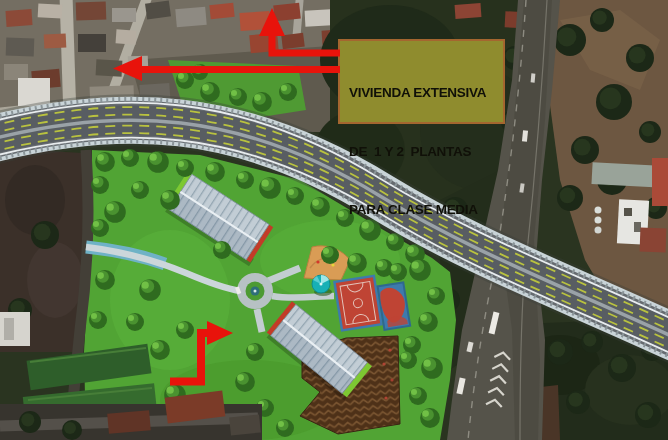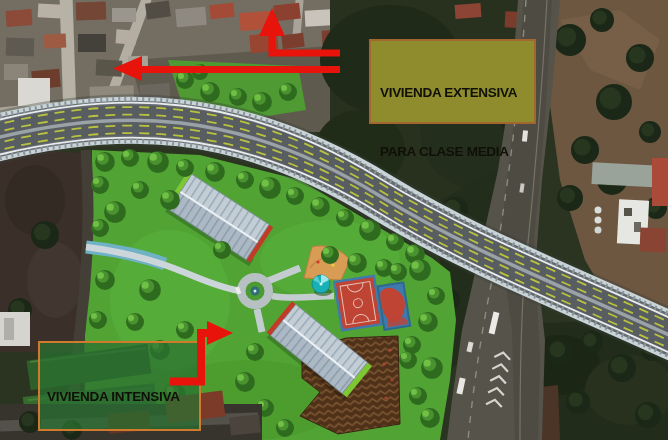--- a/index.html
+++ b/index.html
@@ -7,21 +7,21 @@
     position:relative;width:668px;height:440px;overflow:hidden;
     font-family:"Liberation Sans",sans-serif;
     background:#2a3420;
   }
   .stage svg{display:block;}
   .map-svg{position:absolute;left:0;top:0;z-index:1;}
   .arrows-svg{position:absolute;left:0;top:0;z-index:30;pointer-events:none;}
   .callout{
     position:absolute;z-index:20;box-sizing:border-box;
     font-weight:bold;color:#101008;
-    letter-spacing:-0.3px;white-space:pre;margin-left:31px;
+    letter-spacing:-0.3px;white-space:pre;
   }
   .callout .line{white-space:pre;}
   .callout-extensiva{
     left:338px;top:39px;width:167px;height:85px;
     background:#8f8c2e;border:2px solid #a4662f;
     padding:3px 0 0 9px;font-size:13.5px;line-height:19.5px;
   }
   .callout-intensiva{
     left:7px;top:341px;width:163px;height:90px;
     background:rgba(42,112,48,0.74);border:2px solid #d07a2e;
@@ -345,29 +345,24 @@
       <use href="#hwy" transform="translate(0,13)" stroke="#b9c23f" stroke-width="1.8" stroke-dasharray="10 7"></use>
       <use href="#hwy" transform="translate(0,-17.5)" stroke="#e8ecee" stroke-width="1.8"></use>
       <use href="#hwy" transform="translate(0,17.5)" stroke="#e8ecee" stroke-width="1.8"></use>
       <use href="#hwy" transform="translate(0,-21)" stroke="#8b9599" stroke-width="4.5" stroke-dasharray="2 4"></use>
       <use href="#hwy" transform="translate(0,21)" stroke="#8b9599" stroke-width="4.5" stroke-dasharray="2 4"></use>
     </g>
   </svg>
 
   <div class="callout callout-extensiva">
     <div class="line">VIVIENDA EXTENSIVA</div>
+    <div class="line">DE  1 Y 2  PLANTAS</div>
     <div class="line">PARA CLASE MEDIA</div>
   </div>
 
-  <div class="callout callout-intensiva">
-    <div class="line">VIVIENDA INTENSIVA</div>
-    
-    
-    
-  </div>
 
   <svg class="arrows-svg" width="668" height="440" viewBox="0 0 668 440">
     <g>
       <path d="M 340,53 L 272,53 L 272,30" stroke="#e8130b" stroke-width="7" fill="none"></path>
       <polygon points="272,8 259,36 285,36" fill="#e8130b"></polygon>
     </g>
     <g>
       <path d="M 340,69.5 L 140,69.5" stroke="#e8130b" stroke-width="7" fill="none"></path>
       <polygon points="113,68.5 142,56 142,81" fill="#e8130b"></polygon>
     </g>

